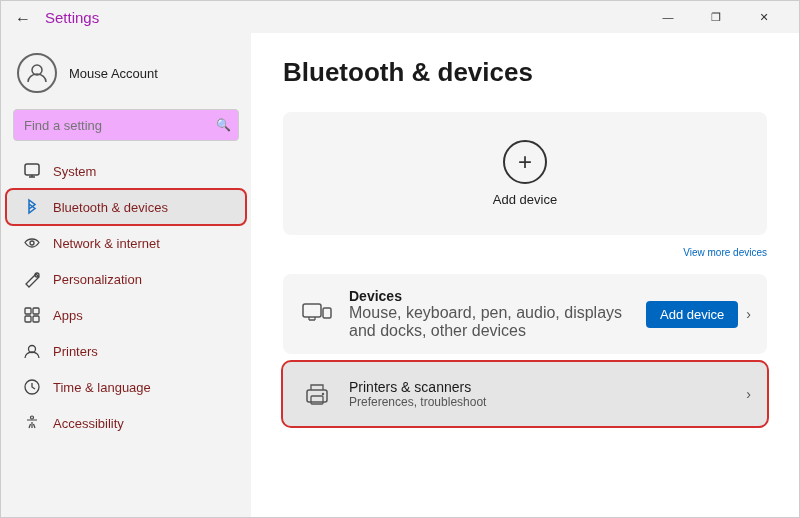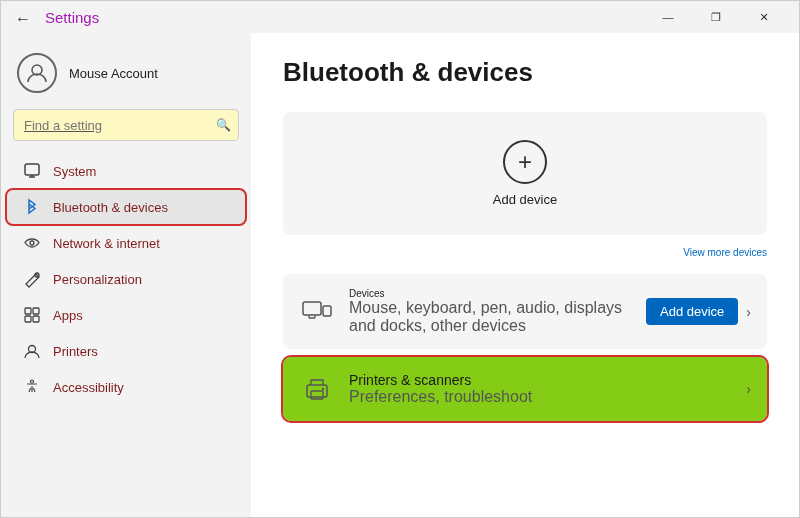--- a/index.html
+++ b/index.html
@@ -93,24 +93,23 @@
       margin: 0 12px 12px 12px;
       position: relative;
     }
     .search-input {
       width: 100%;
       height: 32px;
       border: 1px solid #ccc;
       border-radius: 4px;
       padding: 0 32px 0 10px;
       font-size: 13px;
-      background: #fef9c3;
+      background: #f0abfc;
       color: #555;
       outline: none;
-      text-decoration: underline;
     }
     .search-icon-wrap {
       position: absolute;
       right: 8px;
       top: 50%;
       transform: translateY(-50%);
       color: #555;
       font-size: 12px;
     }
     .nav-item {
@@ -204,22 +203,22 @@
       height: 36px;
       display: flex;
       align-items: center;
       justify-content: center;
       flex-shrink: 0;
     }
     .devices-info {
       flex: 1;
     }
     .devices-title {
-      font-size: 10px;
-      font-weight: 400;
+      font-size: 14px;
+      font-weight: 700;
       color: #1a1a1a;
     }
     .devices-sub {
       font-size: 16px;
       color: #555;
     }
     .devices-actions {
       display: flex;
       align-items: center;
       gap: 8px;
@@ -233,38 +232,38 @@
       font-size: 13px;
       cursor: pointer;
     }
     .chevron-right {
       color: #555;
       font-size: 14px;
     }
     .printers-row {
       display: flex;
       align-items: center;
-      background: #84cc16;
+      background: #e5e5e5;
       border-radius: 8px;
       padding: 14px 16px;
       margin-bottom: 8px;
       gap: 14px;
       outline: 2px solid #d32f2f;
       cursor: pointer;
     }
     .printers-info {
       flex: 1;
     }
     .printers-title {
       font-size: 14px;
       font-weight: 500;
       color: #1a1a1a;
     }
     .printers-sub {
-      font-size: 16px;
+      font-size: 12px;
       color: #555;
     }
     
   </style>
 </head>
 <body>
 
 <div class="window">
 
   <div class="titlebar">
@@ -352,20 +351,29 @@
       <div class="nav-item">
         <div class="nav-item-icon">
           <svg width="18" height="18" viewBox="0 0 18 18" fill="none">
             <circle cx="9" cy="7" r="3.5" stroke="#444" stroke-width="1.3" fill="none"></circle>
             <path d="M2 16c0-3.5 3.1-6 7-6s7 2.5 7 6" stroke="#444" stroke-width="1.3" fill="none"></path>
           </svg>
         </div>
         <span>Printers</span>
       </div>
 
+      <div class="nav-item">
+        <div class="nav-item-icon">
+          <svg width="18" height="18" viewBox="0 0 18 18" fill="none">
+            <circle cx="9" cy="9" r="7" stroke="#444" stroke-width="1.3" fill="none"></circle>
+            <path d="M9 5v4l3 2" stroke="#444" stroke-width="1.3"></path>
+          </svg>
+        </div>
+        <span>Time &amp; language</span>
+      </div>
 
 
       <div class="nav-item">
         <div class="nav-item-icon">
           <svg width="18" height="18" viewBox="0 0 18 18" fill="none">
             <circle cx="9" cy="3.5" r="1.5" stroke="#444" stroke-width="1.2" fill="none"></circle>
             <path d="M4 6h10M9 8v6M6 14l1.5-4M12 14l-1.5-4" stroke="#444" stroke-width="1.2"></path>
           </svg>
         </div>
         <span>Accessibility</span>

